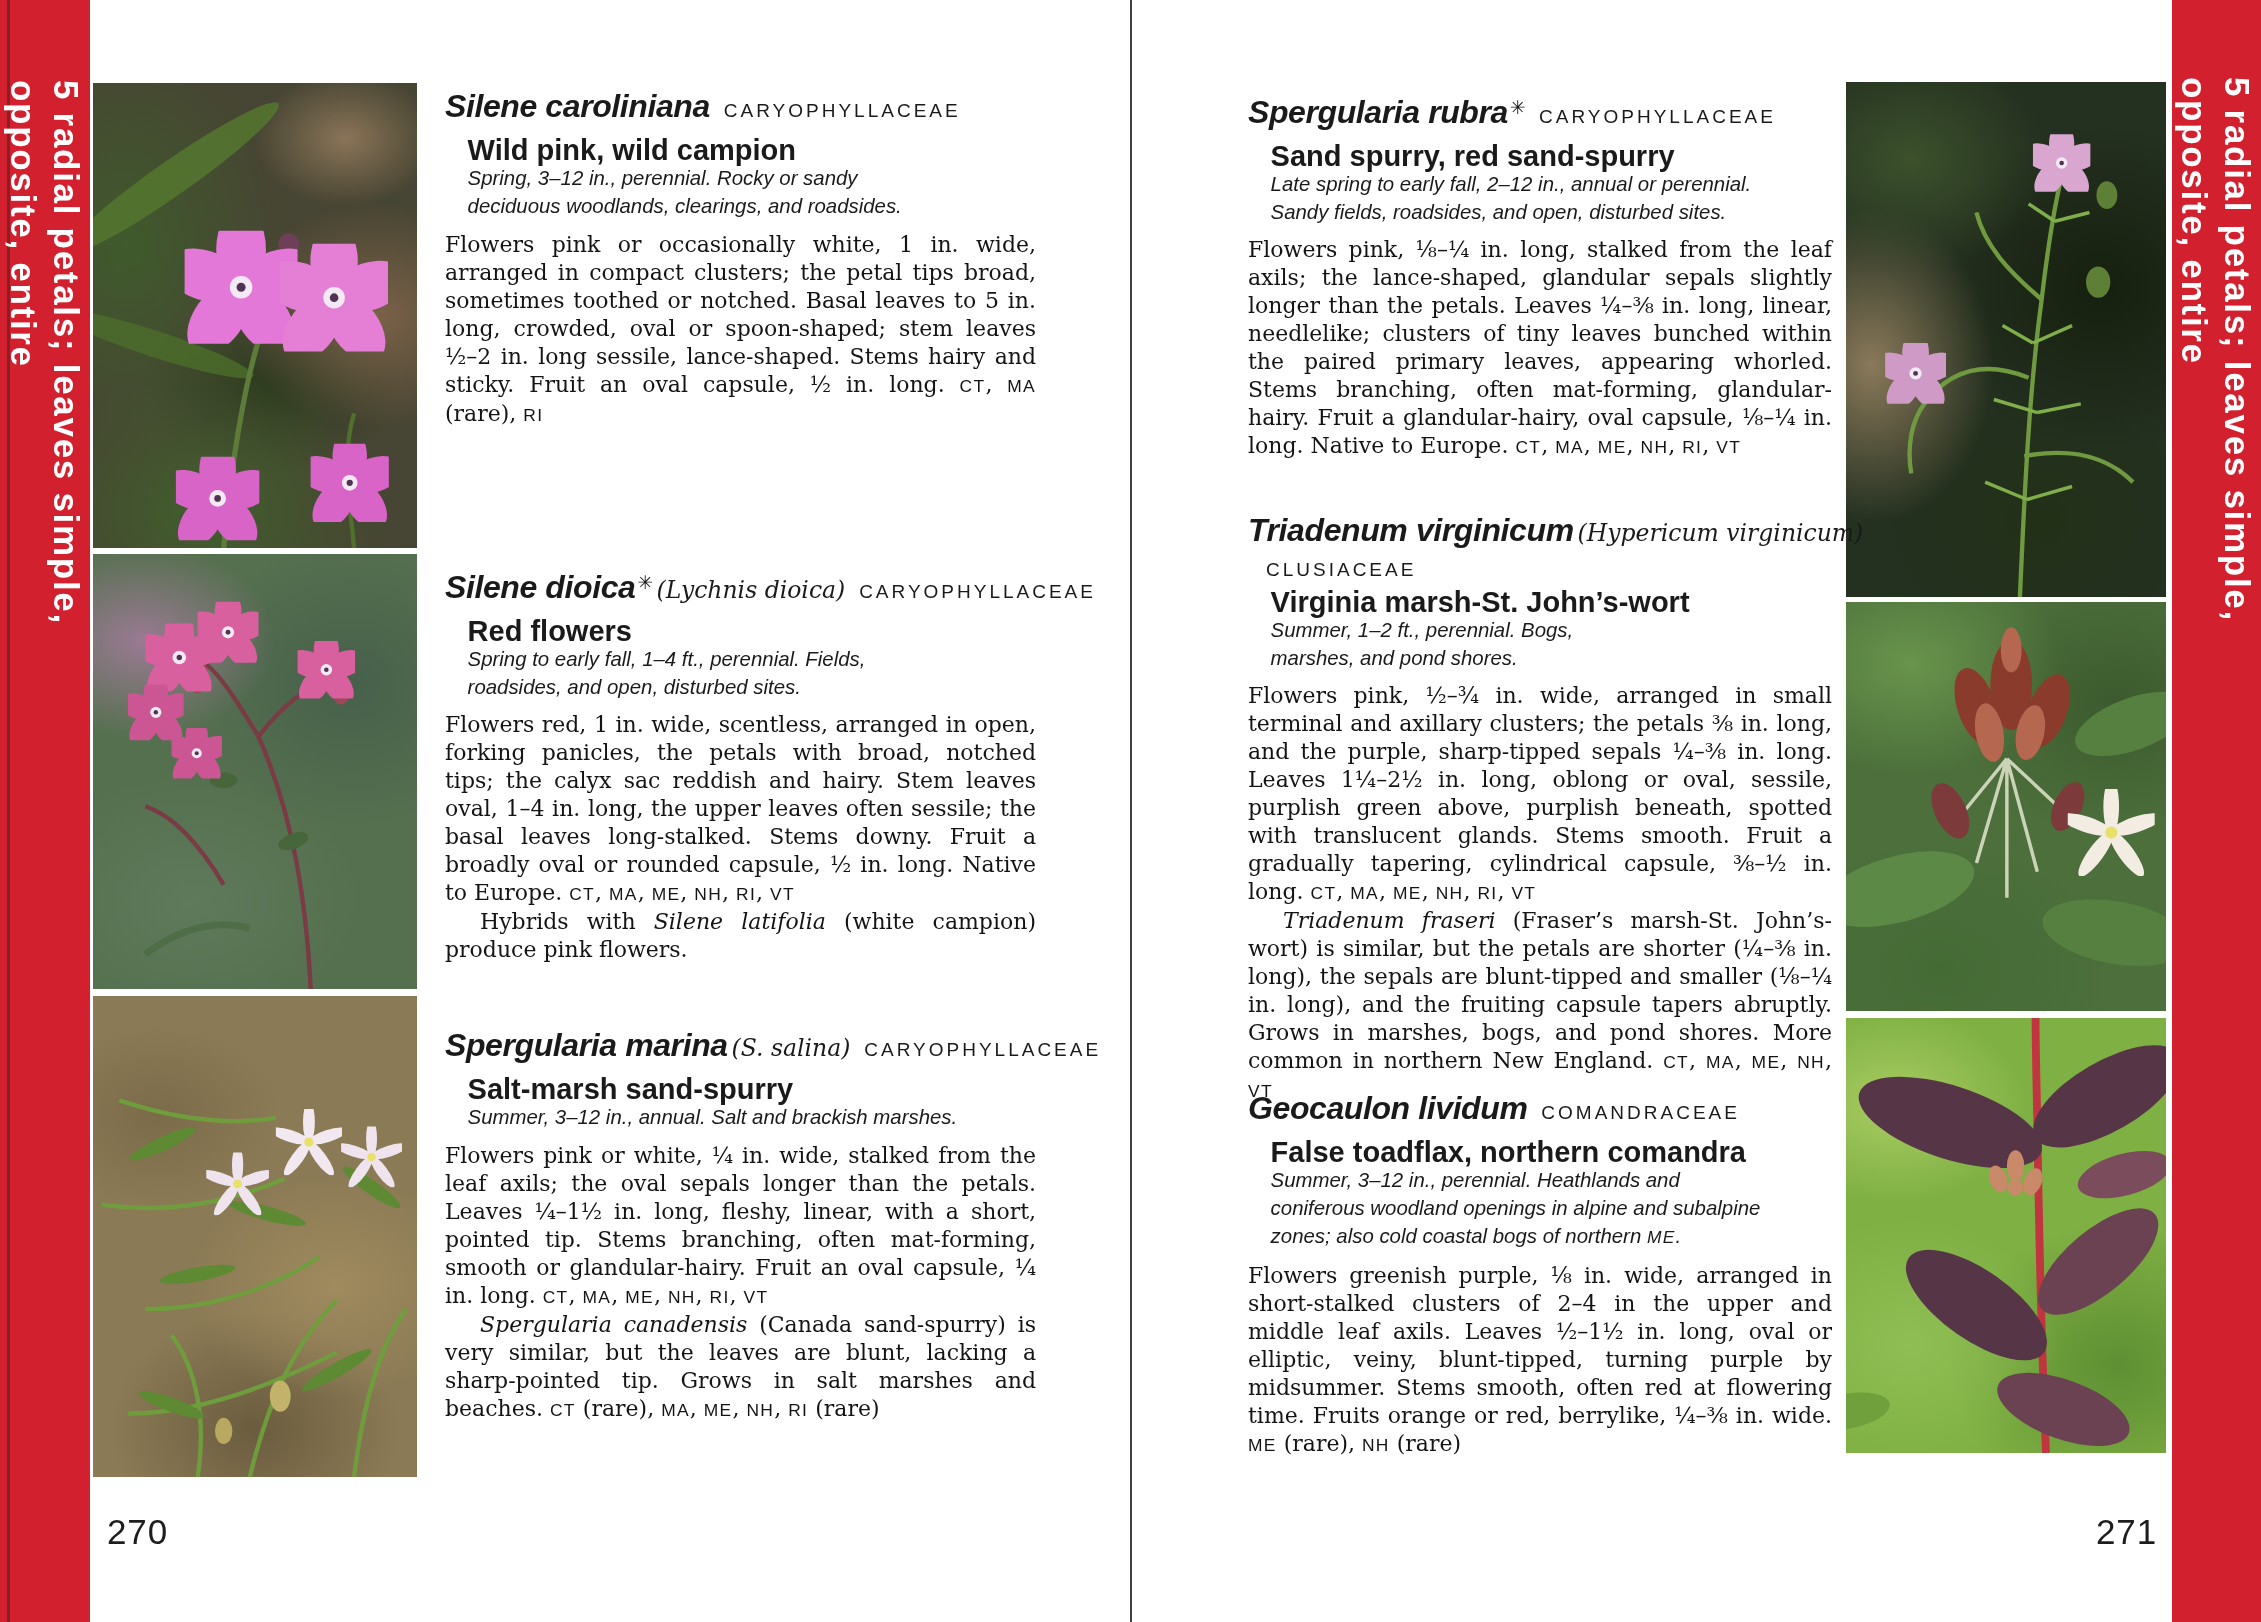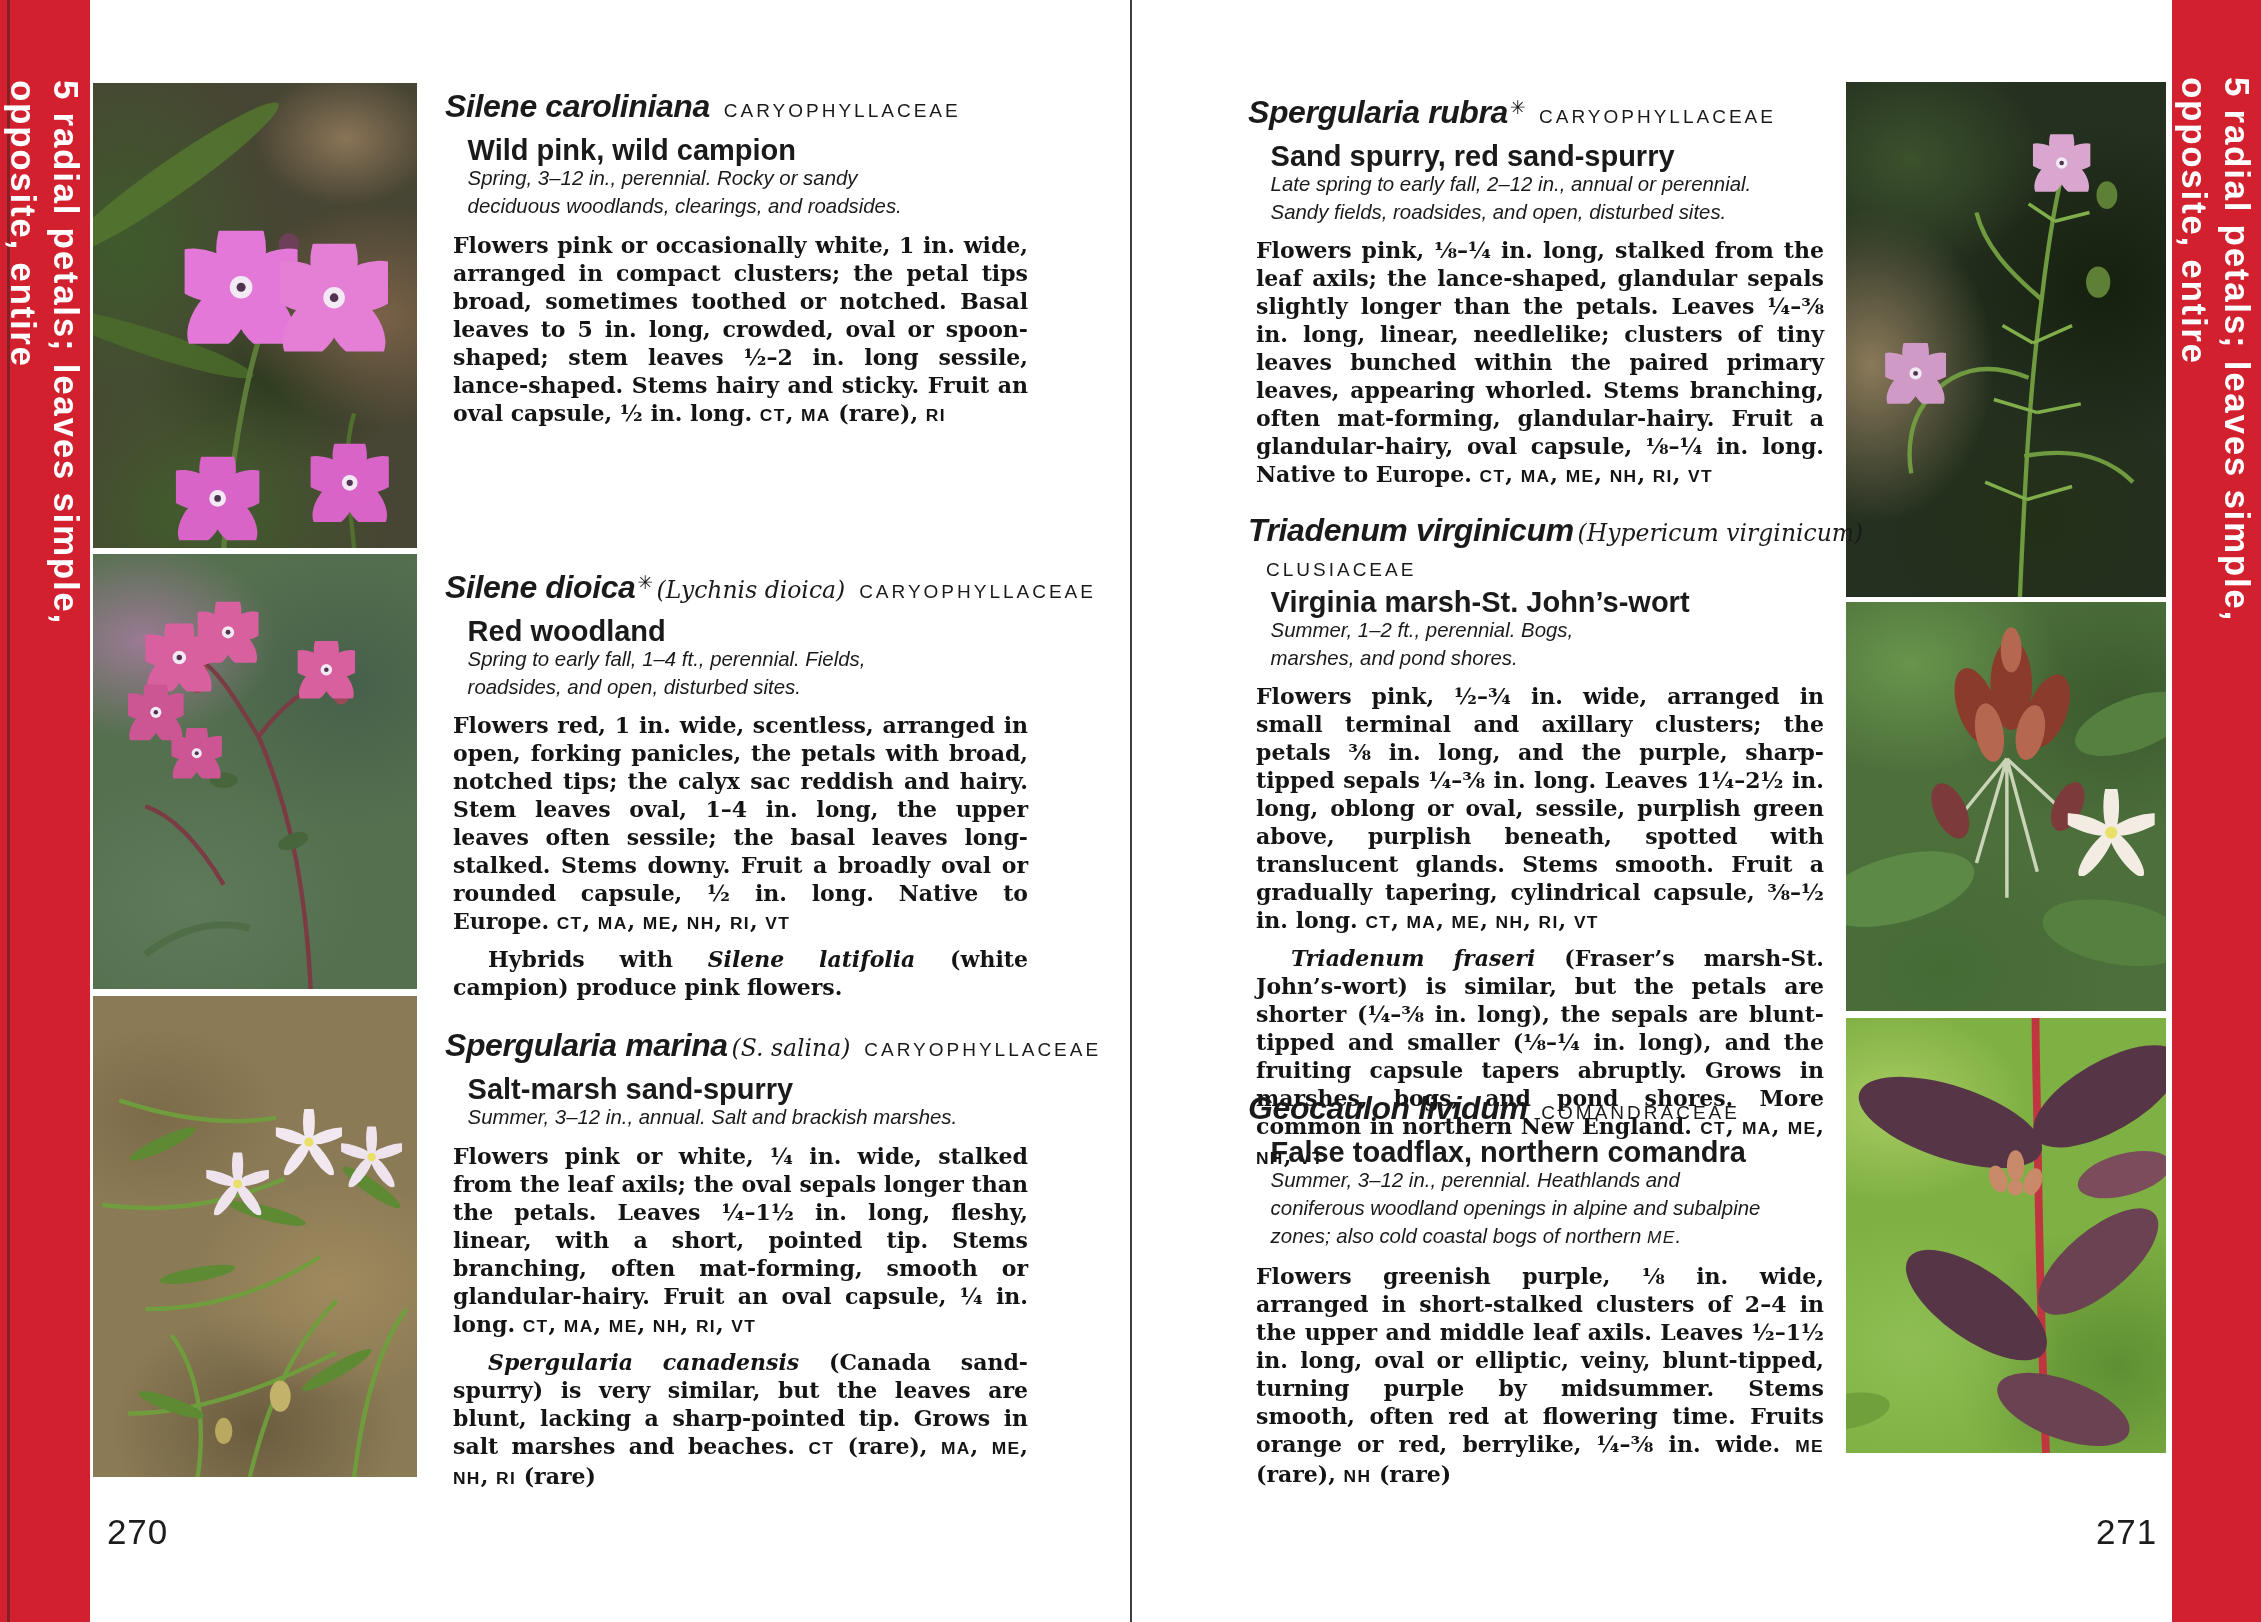--- a/index.html
+++ b/index.html
@@ -25,21 +25,21 @@
   .star{font-size:19px;vertical-align:8.7px;font-style:normal;font-weight:bold;margin-left:1.7px;
     font-family:"Liberation Sans","DejaVu Sans",sans-serif;}
   .paren{font-family:"DejaVu Serif",serif;font-style:italic;font-size:23.5px;font-weight:normal;}
   .fam{font-size:19px;letter-spacing:3px;margin-left:10px;font-weight:normal;}
   .fam.own{display:block;margin-left:18px;margin-top:1.7px;line-height:26px;}
   .common{margin-left:22.6px;font-weight:bold;font-size:29px;margin-top:5.2px;line-height:28px;}
   .info{margin-left:22.6px;font-size:20.4px;line-height:28px;}
   .iline{white-space:nowrap;font-style:italic;}
   .body{margin-top:10.4px;font-family:"DejaVu Serif",serif;font-size:22px;line-height:28px;
     text-align:justify;color:#141414;}
-  .body p{margin:8px;font-weight:bold;}
+  .body p{margin:0;}
   .body p + p{text-indent:35px;}
   .sc{font-family:"Liberation Sans",sans-serif;font-size:17.4px;letter-spacing:1.3px;}
   .hidden-defs{position:absolute;width:0;height:0;overflow:hidden;}
 </style>
 </head>
 <body>
 
 <svg class="hidden-defs" aria-hidden="true">
   <defs>
     <symbol id="flower5" viewBox="-50 -50 100 100">
@@ -231,21 +231,21 @@
       <div class="info">
         <div class="iline">Spring, 3–12 in., perennial. Rocky or sandy</div>
         <div class="iline">deciduous woodlands, clearings, and roadsides.</div>
       </div>
       <div class="body">
         <p>Flowers pink or occasionally white, 1 in. wide, arranged in compact clusters; the petal tips broad, sometimes toothed or notched. Basal leaves to 5 in. long, crowded, oval or spoon-shaped; stem leaves ½–2 in. long sessile, lance-shaped. Stems hairy and sticky. Fruit an oval capsule, ½ in. long. <span class="sc">CT</span>, <span class="sc">MA</span> (rare), <span class="sc">RI</span></p>
       </div>
     </div>
     <div class="entry" style="left: 445px; top: 564px; width: 591px;">
       <div class="head"><span class="sp">Silene dioica<span class="star">✳</span></span> <span class="paren">(Lychnis dioica)</span> <span class="fam">CARYOPHYLLACEAE</span></div>
-      <div class="common">Red woodland</div>
+      <div class="common">Red flowers</div>
       <div class="info">
         <div class="iline">Spring to early fall, 1–4 ft., perennial. Fields,</div>
         <div class="iline">roadsides, and open, disturbed sites.</div>
       </div>
       <div class="body">
         <p>Flowers red, 1 in. wide, scentless, arranged in open, forking panicles, the petals with broad, notched tips; the calyx sac reddish and hairy. Stem leaves oval, 1–4 in. long, the upper leaves often sessile; the basal leaves long-stalked. Stems downy. Fruit a broadly oval or rounded capsule, ½ in. long. Native to Europe. <span class="sc">CT</span>, <span class="sc">MA</span>, <span class="sc">ME</span>, <span class="sc">NH</span>, <span class="sc">RI</span>, <span class="sc">VT</span></p>
         <p>Hybrids with <i>Silene latifolia</i> (white campion) produce pink flowers.</p>
       </div>
     </div>
     <div class="entry" style="left: 445px; top: 1026px; width: 591px;">

